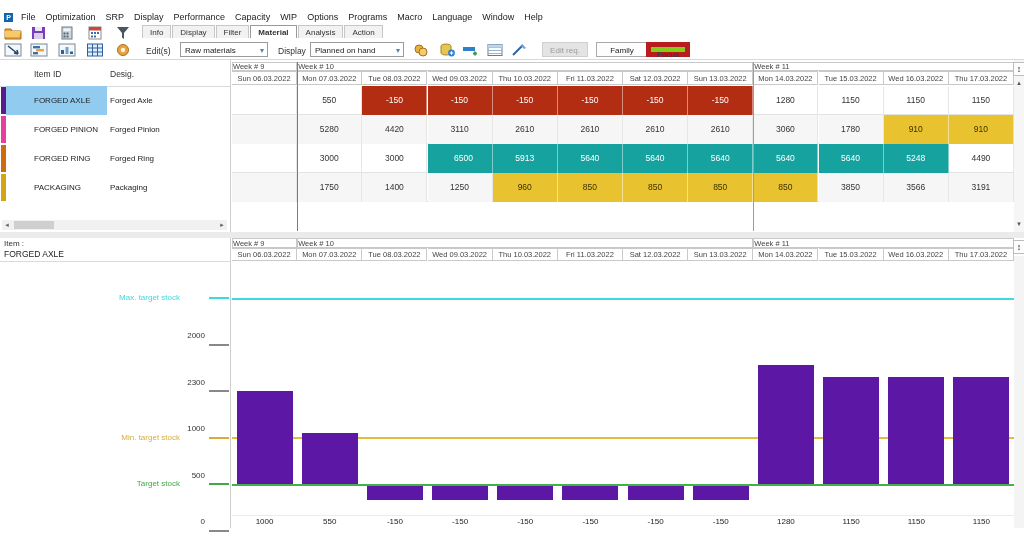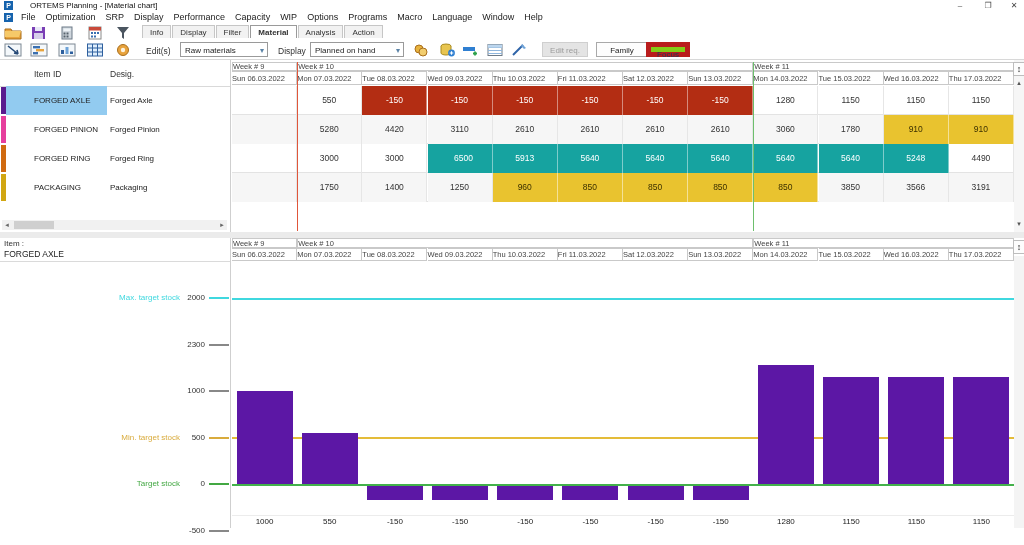--- a/index.html
+++ b/index.html
@@ -43,41 +43,41 @@
   .it-id{position:absolute;left:6px;top:0;width:101px;height:100%;font-size:8px;line-height:29px;padding-left:28px;box-sizing:border-box;color:#222;}
   .it-desig{position:absolute;left:107px;top:0;right:0;height:100%;font-size:8px;line-height:29px;padding-left:3px;color:#222;}
   .hscroll{position:absolute;left:2px;top:160px;width:225px;height:10px;background:#f1f1f1;font-size:7px;color:#666;}
   .hs-arrow{position:absolute;top:0;width:10px;height:10px;text-align:center;line-height:10px;}
   .hs-thumb{position:absolute;left:12px;top:1px;width:40px;height:8px;background:#cfcfcf;}
 
   
   .grid{left:232px;top:60px;width:782px;height:172px;background:#fff;}
   .wk-row,.dt-row{position:absolute;left:0;white-space:nowrap;font-size:7.5px;}
   .wk-cell{position:absolute;top:0;height:9px;border:1px solid #c9c9c9;box-sizing:border-box;line-height:8px;color:#444;background:#fff;}
-  .dt-cell{position:absolute;top:0;height:14px;border:1px solid #c9c9c9;border-left:none;box-sizing:border-box;line-height:13px;color:#444;background:#fff;font-size:7.5px;}
+  .dt-cell{position:absolute;top:0;height:14px;border:1px solid #c9c9c9;border-left:none;box-sizing:border-box;text-align:center;line-height:13px;color:#444;background:#fff;font-size:7.5px;}
   .grid-row{position:absolute;left:0;width:782px;height:29px;border-bottom:1px solid #e3e3e3;box-sizing:border-box;}
   .g-cell{position:absolute;top:0;height:29px;font-size:8.5px;text-align:center;line-height:29px;
           border-right:1px solid #e6e6e6;box-sizing:border-box;color:#333;}
   .stripe .g-cell{background:#f6f6f6;}
   .g-neg{color:#fff !important;border-right-color:rgba(255,255,255,.45) !important;}
   .g-teal{color:#fff !important;border-right-color:rgba(255,255,255,.45) !important;}
   .g-yellow{color:#3c3100 !important;border-right-color:rgba(255,255,255,.5) !important;}
   .vline{width:1px;z-index:5;}
 
   .vscroll{left:1014px;top:60px;width:10px;height:172px;background:#f6f6f6;font-size:7px;color:#555;}
   .vs-btn{position:absolute;left:0;width:10px;text-align:center;}
   .divider{left:0;top:232px;width:1024px;height:6px;background:#ebebeb;}
 
   
   .chart-left{left:0;top:238px;width:231px;height:290px;border-right:1px solid #cfcfcf;box-sizing:border-box;background:#fff;}
   .ch-item-label{position:absolute;left:4px;top:1px;font-size:8px;color:#333;}
   .ch-item-value{position:absolute;left:4px;top:11px;font-size:8.5px;color:#222;}
   .ch-head-border{position:absolute;left:0;top:23px;width:100%;border-bottom:1px solid #dadada;}
   .tick-label{position:absolute;font-size:8px;text-align:right;white-space:nowrap;}
-  .tick-value{position:absolute;font-size:8px;text-align:right;width:28px;color:#333;}
+  .tick-value{position:absolute;font-size:8px;text-align:right;width:28px;color:#333;margin-top:38px;}
   .tick-dash{position:absolute;width:20px;height:2px;}
   .chart-head{left:232px;top:238px;width:782px;height:23px;background:#fff;}
   .plot{left:232px;top:261px;width:782px;height:254px;background:#fff;overflow:hidden;}
   .refline{position:absolute;left:0;width:782px;height:2px;z-index:2;}
   .bar{position:absolute;z-index:3;}
   .values-row{left:232px;top:515px;width:782px;height:13px;border-top:1px solid #ececec;background:#fff;}
   .val-cell{position:absolute;top:1px;height:12px;font-size:8px;text-align:center;color:#222;}
 
   
   .bscroll{left:0;top:528px;width:1024px;height:17px;background:#fafafa;}
@@ -87,27 +87,20 @@
           font-size:7px;line-height:11px;text-align:center;color:#555;}
   .sc-track{position:absolute;left:302px;top:3px;width:660px;height:11px;background:#e6e3f4;border:1px solid #c6c2e0;box-sizing:border-box;}
   .bvtrack{left:1014px;top:256px;width:10px;height:272px;background:#f4f4f4;}
   .dbl-arrow{width:12px;height:14px;border:1px solid #bdbdbd;background:#fdfdfd;text-align:center;font-size:9px;line-height:13px;color:#222;box-sizing:border-box;}
 </style>
 </head>
 <body>
 
 <div id="screen">
 
-  <div class="abs titlebar">
-    <div class="abs appicon" style="left:4px;top:1px;">P</div>
-    <div class="abs title-text">ORTEMS  Planning - [Material chart]</div>
-    <div class="abs winbtn" style="left:952px;">–</div>
-    <div class="abs winbtn" style="left:980px;">❐</div>
-    <div class="abs winbtn" style="left:1006px;">✕</div>
-  </div>
 
   <div class="abs menubar">
     <div class="abs appicon" style="left:4px;top:2px;">P</div>
     <div class="menu-items"><div class="menu-item" style="display: inline-block;">File</div><div class="menu-item" style="display: inline-block;">Optimization</div><div class="menu-item" style="display: inline-block;">SRP</div><div class="menu-item" style="display: inline-block;">Display</div><div class="menu-item" style="display: inline-block;">Performance</div><div class="menu-item" style="display: inline-block;">Capacity</div><div class="menu-item" style="display: inline-block;">WIP</div><div class="menu-item" style="display: inline-block;">Options</div><div class="menu-item" style="display: inline-block;">Programs</div><div class="menu-item" style="display: inline-block;">Macro</div><div class="menu-item" style="display: inline-block;">Language</div><div class="menu-item" style="display: inline-block;">Window</div><div class="menu-item" style="display: inline-block;">Help</div></div>
     <div class="abs mdibtn" style="left:984px;">▁</div>
     <div class="abs mdibtn" style="left:997px;">❐</div>
     <div class="abs mdibtn" style="left:1010px;">✕</div>
   </div>
 
   <div class="abs toolbar">

